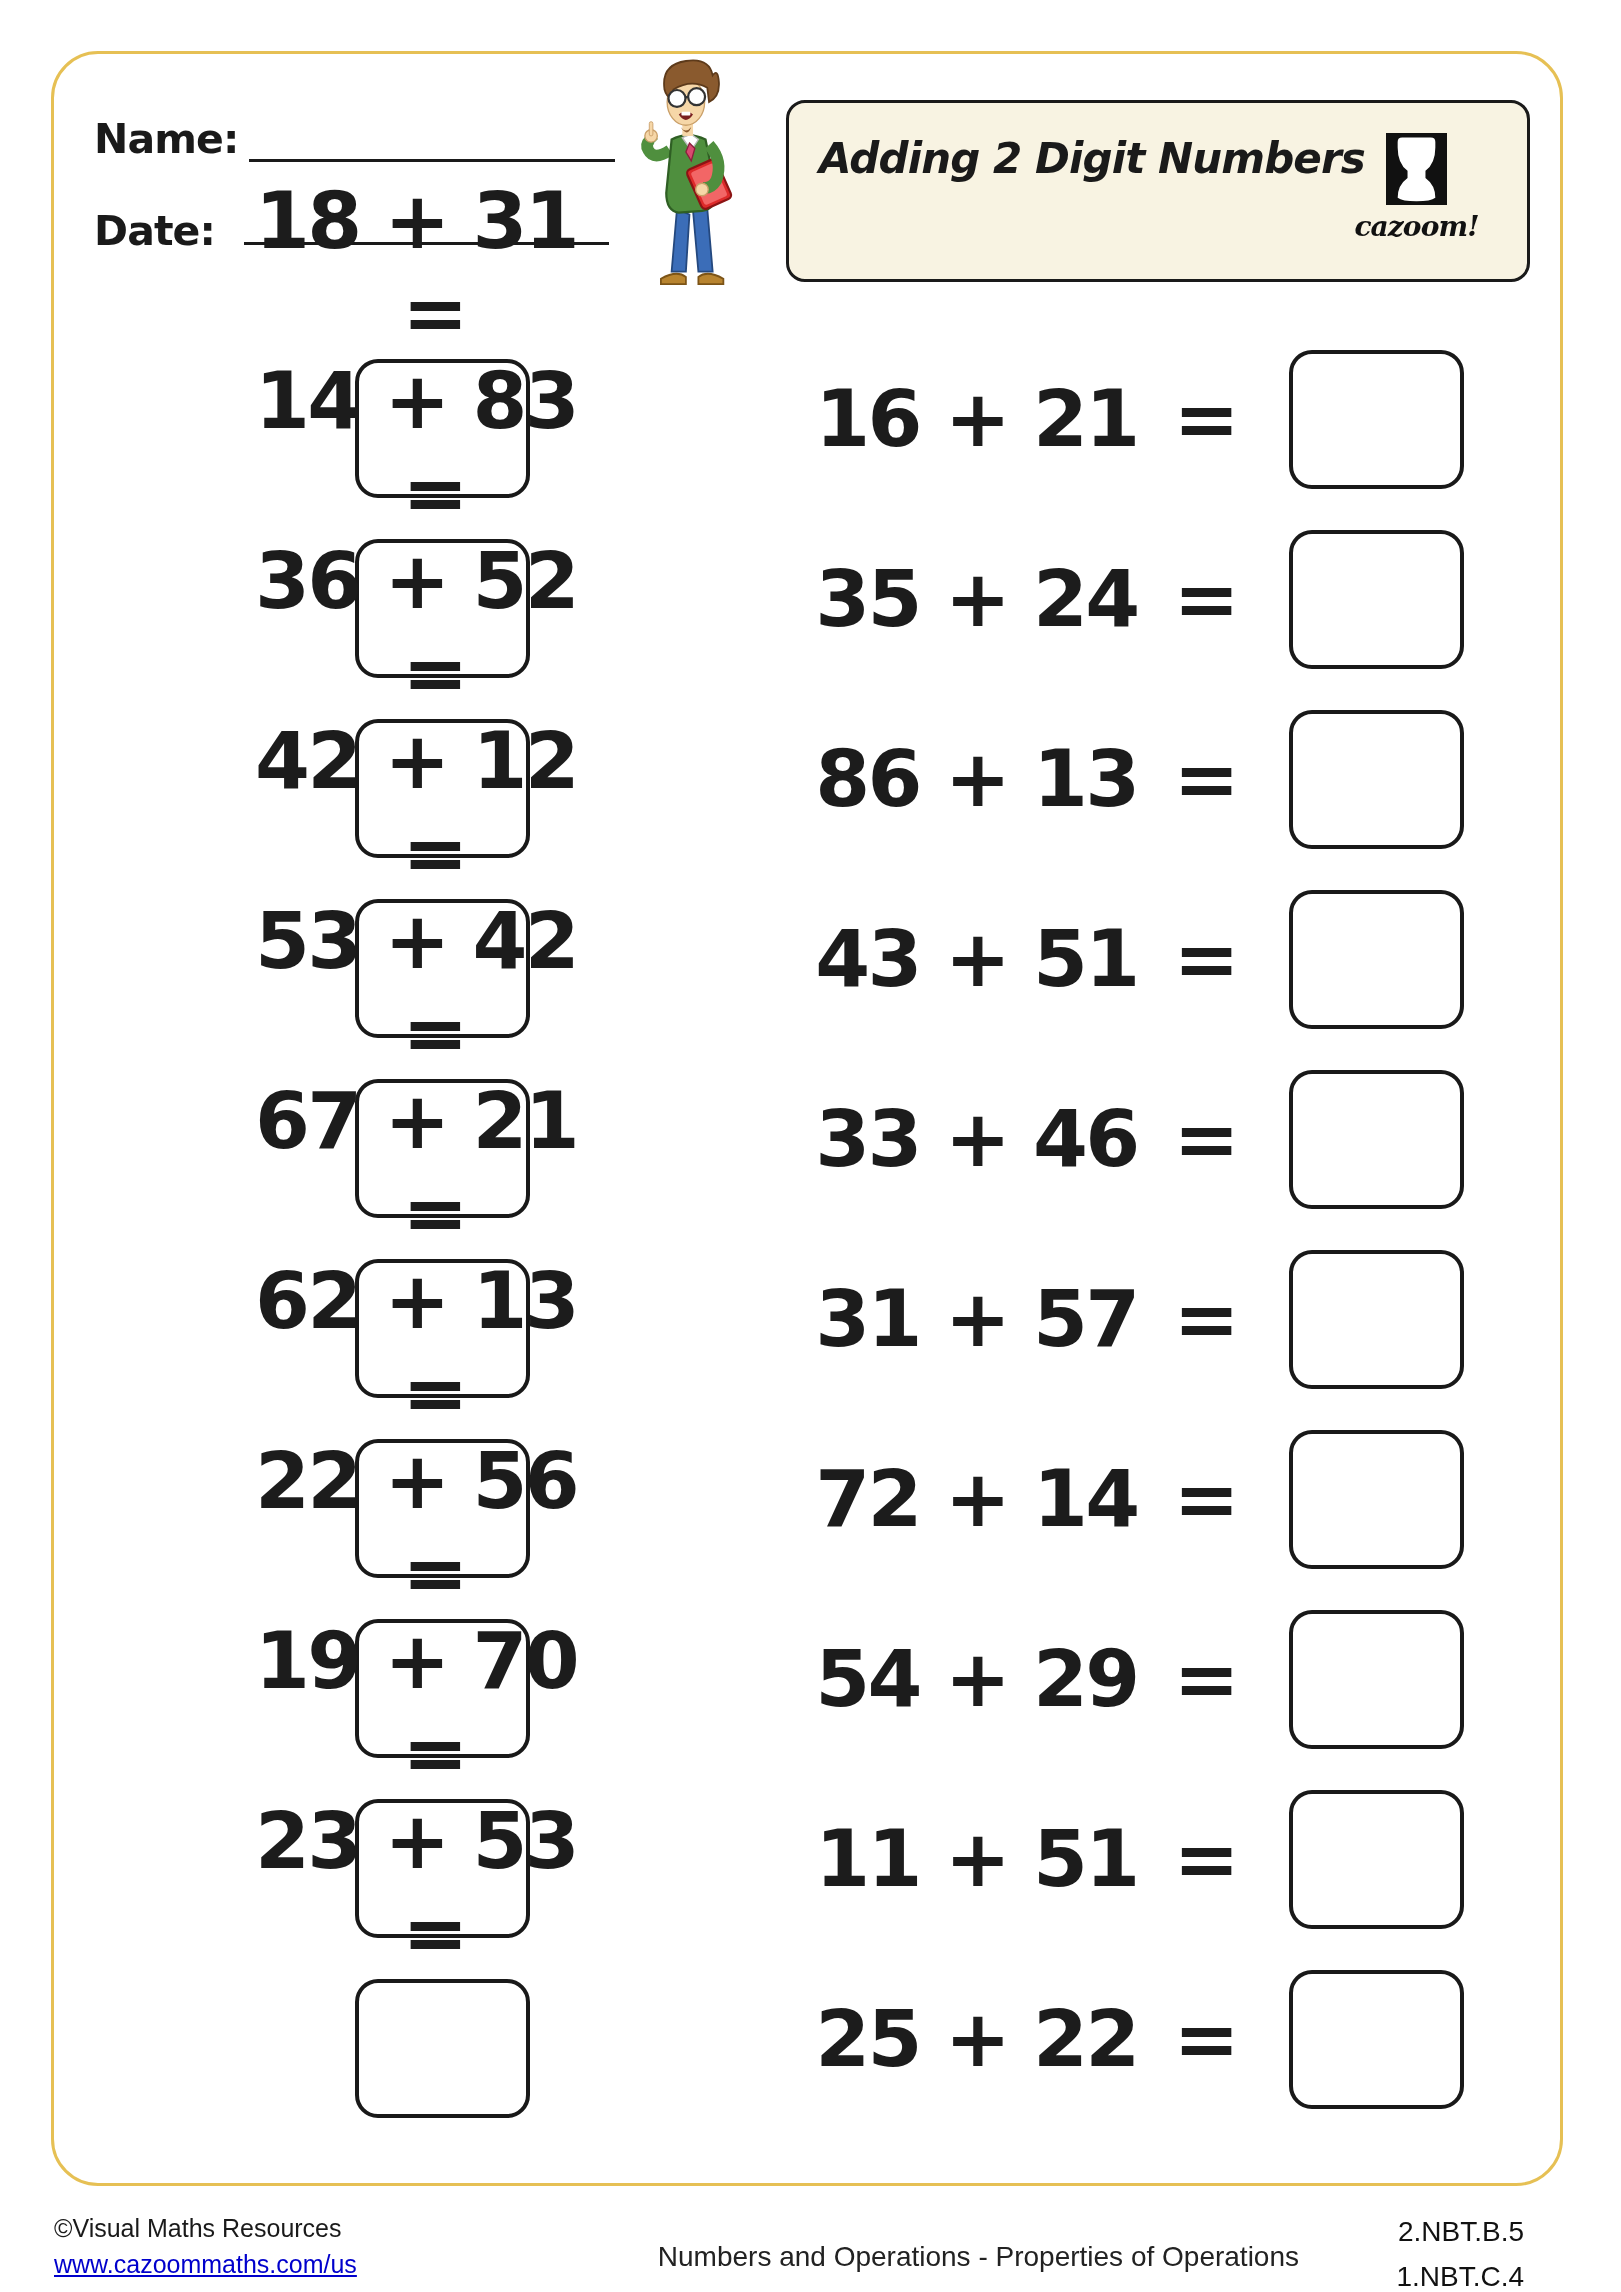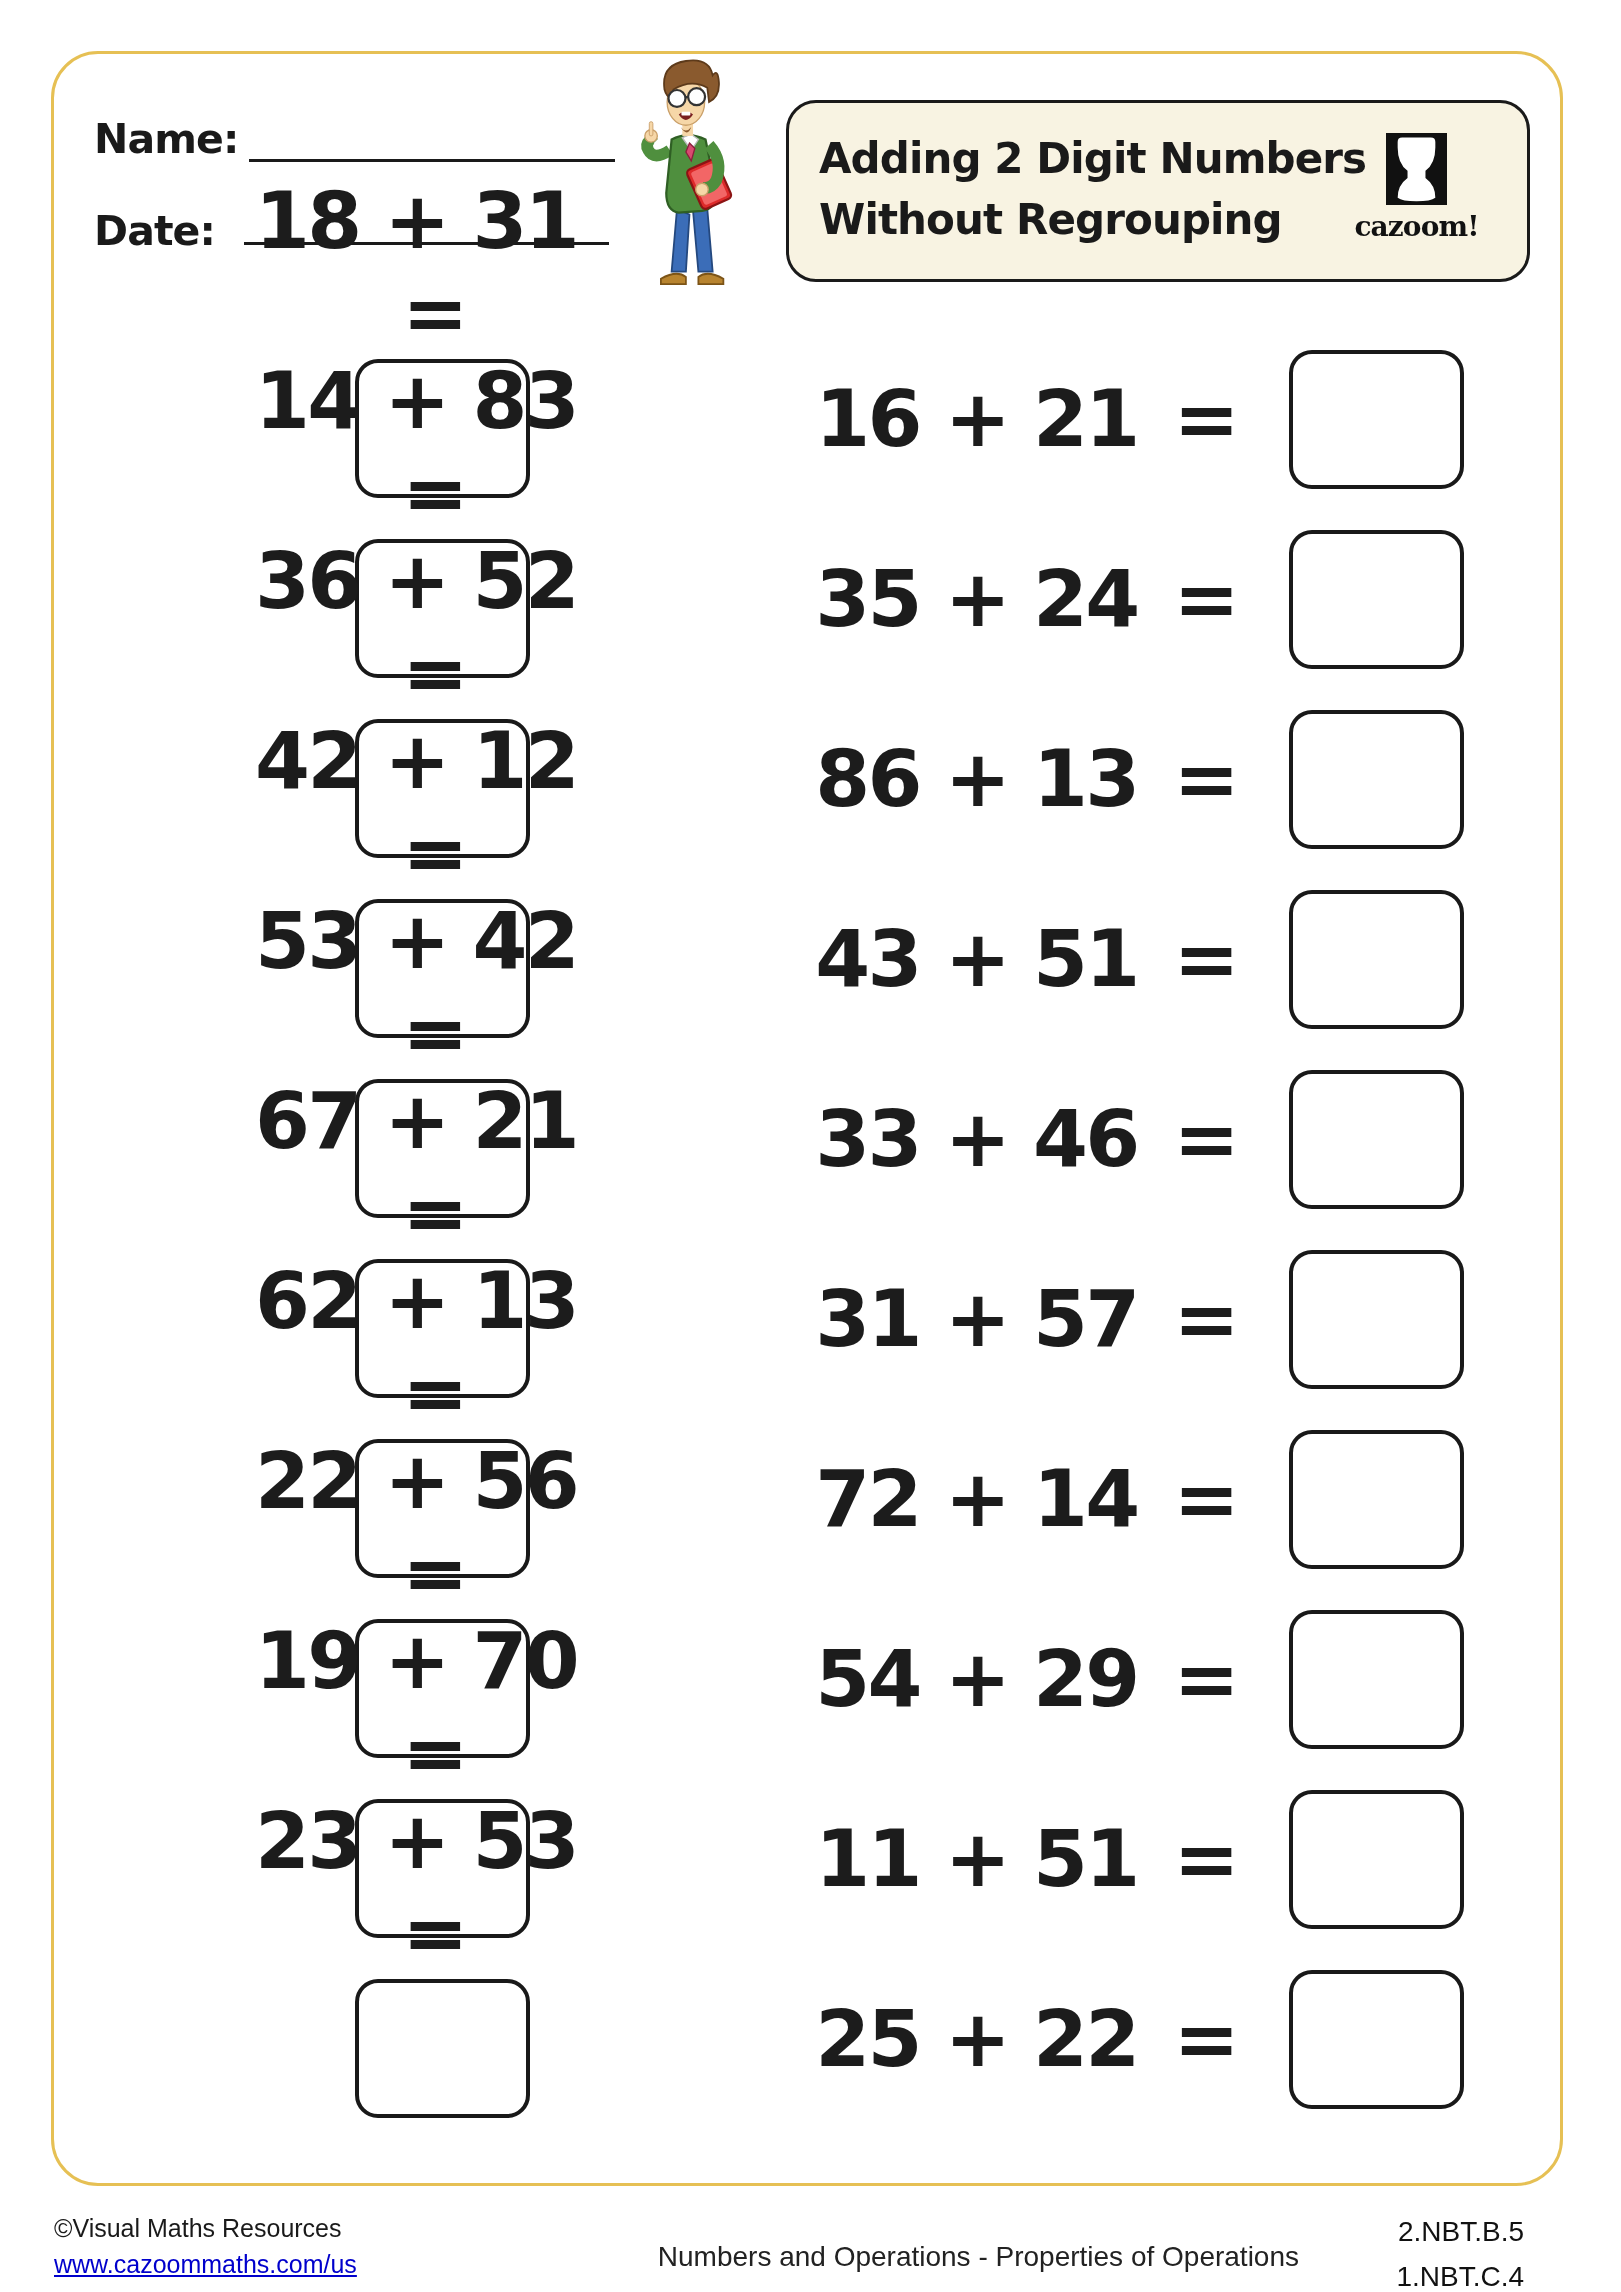--- a/index.html
+++ b/index.html
@@ -15,21 +15,21 @@
   
   .field-label{position:absolute;font-weight:bold;font-size:41px;letter-spacing:-0.9px;}
   .name-label{left:94px;top:115px;}
   .date-label{left:94px;top:207px;}
   .write-line{position:absolute;height:0;border-bottom:3.6px solid #1a1a1a;}
   .name-line{left:249px;top:159px;width:366px;}
   .date-line{left:244px;top:242px;width:365px;}
 
   .title-box{
     position:absolute;left:786px;top:100px;width:738px;height:176px;
-    background:#F8F3E2;border:3.6px solid #1a1a1a;border-radius:30px;
+    background:#F8F3E2;border:3.6px solid #1a1a1a;border-radius:19px;font-style:italic;
   }
   .title-text{
     position:absolute;left:30px;top:25px;font-weight:bold;font-size:42px;
     letter-spacing:-0.9px;line-height:61px;white-space:pre;
   }
   .logo{position:absolute;right:39px;top:30px;width:143px;text-align:center;}
   .logo-square{width:61px;height:72px;background:#111111;margin:0 auto;position:relative;}
   .logo-square svg{position:absolute;left:0;top:0;}
   .logo-word{
     font-family:"DejaVu Serif",serif;font-weight:bold;font-size:28px;
@@ -109,21 +109,21 @@
   <circle cx="78" cy="44" r="9.5" fill="#ffffff" stroke="#333" stroke-width="2.5"></circle>
   <line x1="65" y1="45" x2="69" y2="44" stroke="#333" stroke-width="2.5"></line>
 
   <path d="M58,64 Q66,76 74,64 Q70,60 66,62 Q62,60 58,64 Z" fill="#7a2020"></path>
   <rect x="61" y="61" width="10" height="4" rx="1" fill="#ffffff"></rect>
 
   <path d="M60,78 Q66,86 72,78 Q68,90 60,78 Z" fill="#8a5a2e"></path>
 </svg>
 
 <div class="title-box">
-  <div class="title-text"><span>Adding 2 Digit Numbers</span><br><span>Without Regrouping</span></div>
+  <div class="title-text"><span>Adding 2 Digit Numbers</span><br></div>
   <div class="logo">
     <div class="logo-square">
       <svg width="61" height="72" viewBox="0 0 68 80">
         <path d="M13,10 Q13,5 18,5 L50,5 Q55,5 55,10 L55,16 Q55,34 44,42 L44,50 Q55,58 55,72 Q50,76 34,76 Q18,76 13,72 Q13,58 24,50 L24,42 Q13,34 13,16 Z" fill="#ffffff"></path>
       </svg>
     </div>
     <div class="logo-word">cazoom!</div>
   </div>
 </div>
 

